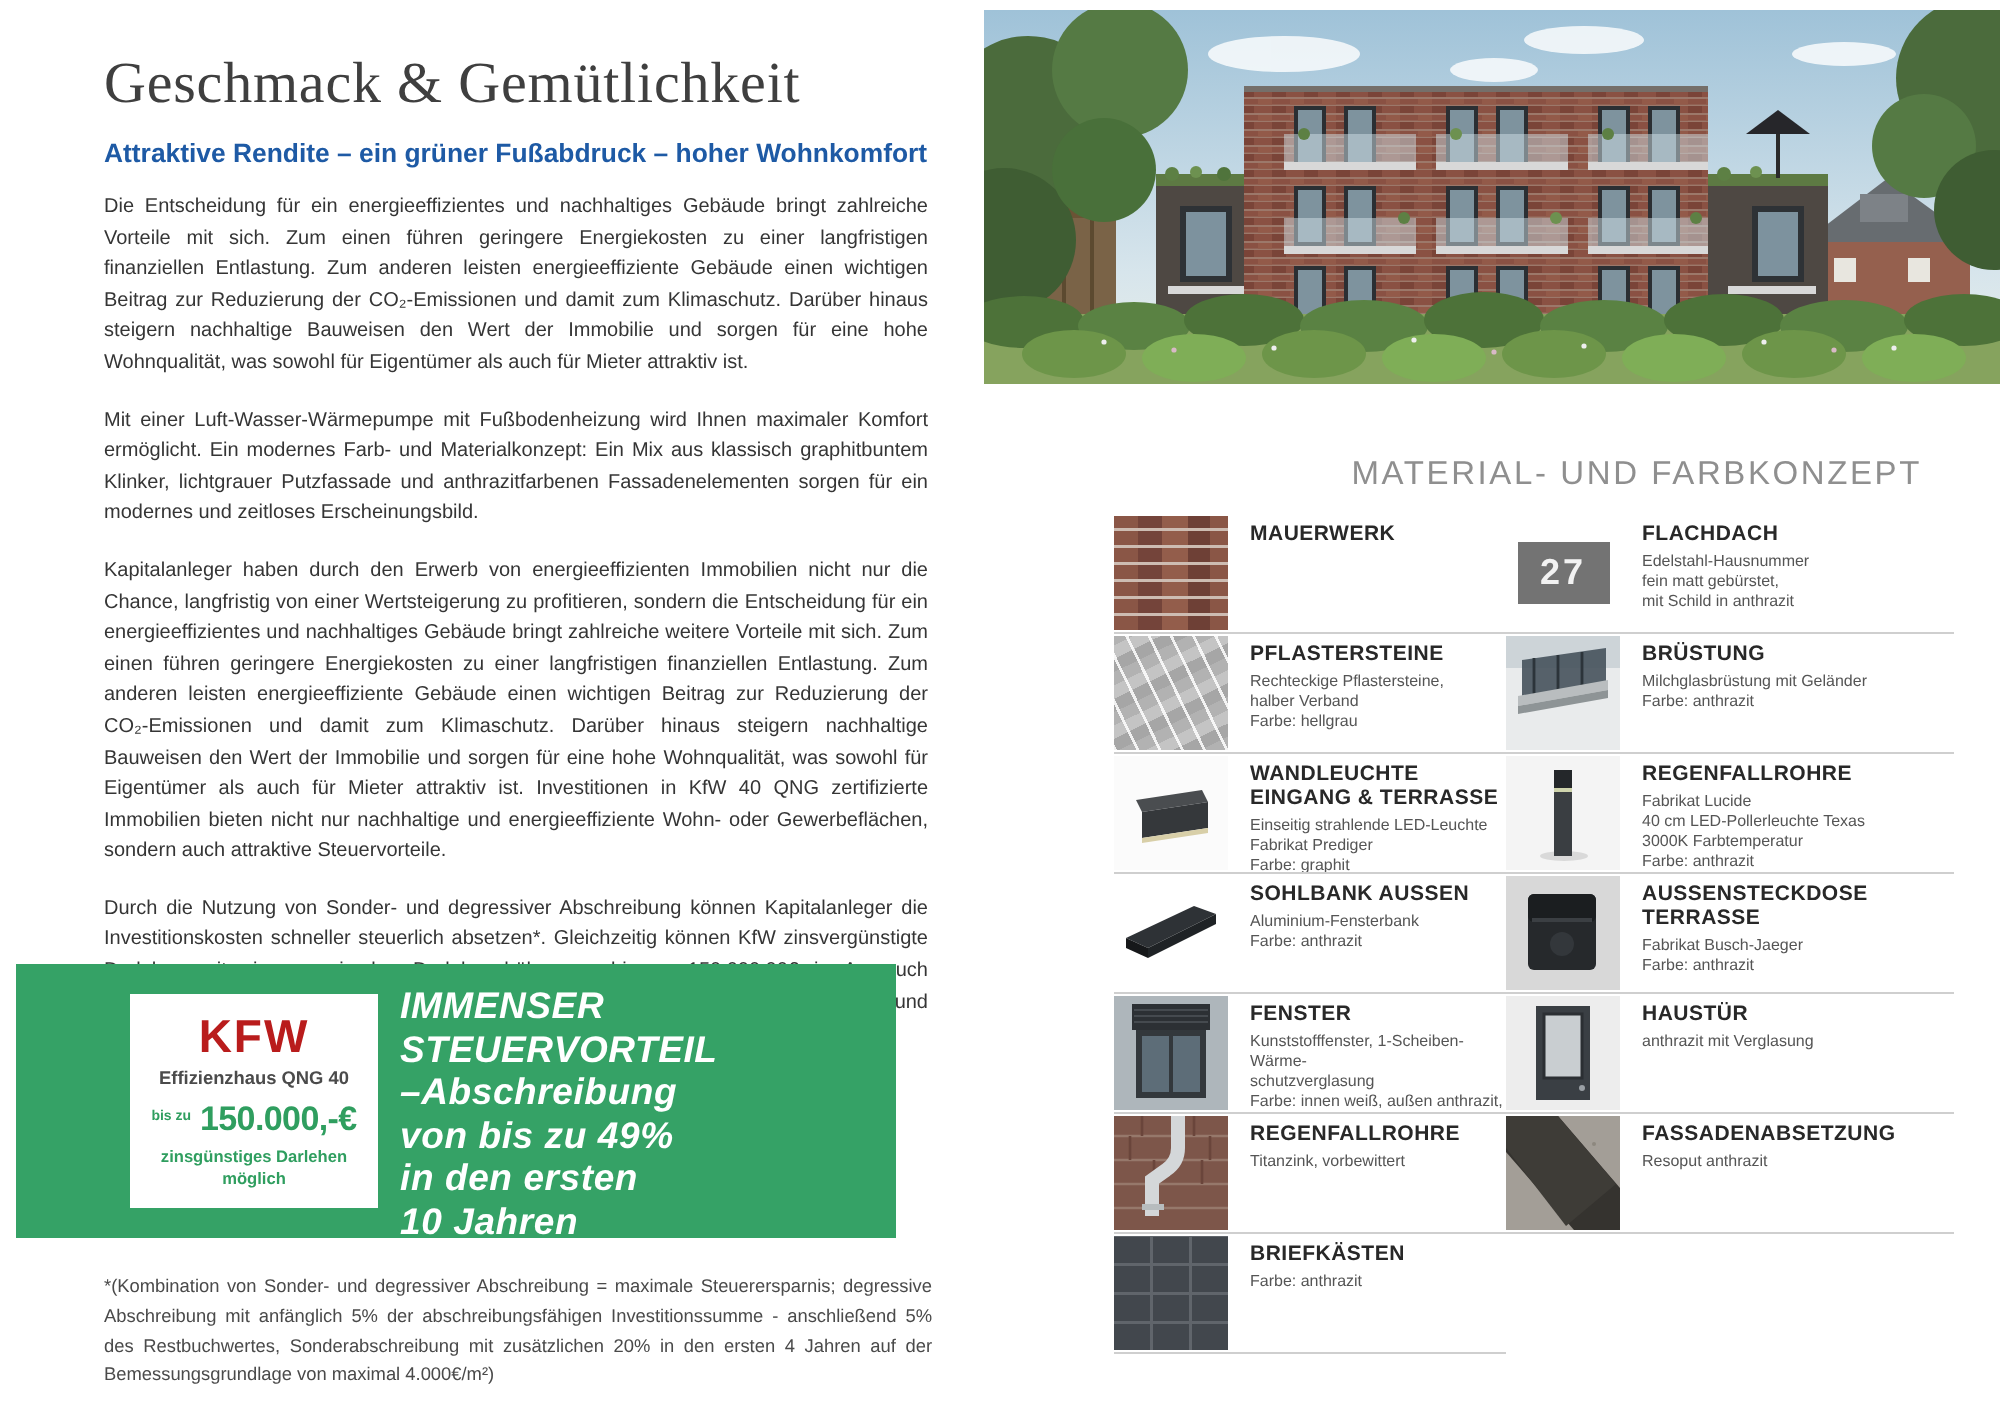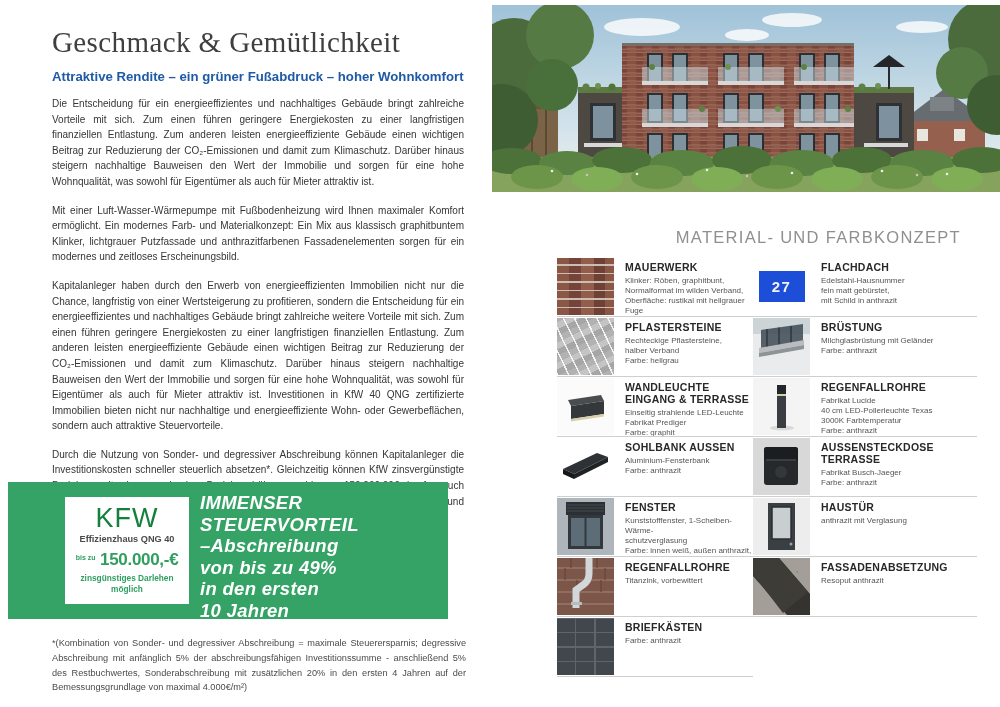--- a/index.html
+++ b/index.html
@@ -12,21 +12,21 @@
   .doc-title{font-family:"Liberation Serif",serif;font-weight:400;font-size:29px;
     color:#3f3f3f;margin:0 0 10px;letter-spacing:.4px;}
   .doc-subtitle{font-size:13.2px;font-weight:bold;color:#1e5aa5;margin:0 0 12px;}
   .body-par{font-size:10px;line-height:15.6px;text-align:justify;margin:0 0 13px;color:#353535;}
   .footnote{position:absolute;left:52px;top:636px;width:414px;font-size:9.2px;
     line-height:14.8px;color:#4a4a4a;text-align:justify;}
   
   .kfw-banner{position:absolute;left:8px;top:482px;width:440px;height:137px;background:#35a266;}
   .kfw-card{position:absolute;left:57px;top:15px;width:124px;height:107px;background:#fff;
     text-align:center;box-sizing:border-box;padding-top:7px;}
-  .kfw-logo{color:#15803d;font-weight:normal;font-size:27px;line-height:29px;letter-spacing:1px;}
+  .kfw-logo{color:#b91c1c;font-weight:bold;font-size:23px;line-height:29px;letter-spacing:1px;}
   .kfw-sub{font-size:9.2px;font-weight:bold;color:#4b4b4b;margin-top:1px;}
   .kfw-amount{margin-top:6px;color:#2f9e5f;font-weight:bold;white-space:nowrap;}
   .kfw-amount .prefix{font-size:7px;vertical-align:5px;}
   .kfw-amount .amount{font-size:17px;letter-spacing:-.3px;}
   .kfw-note{color:#2f9e5f;font-size:8.3px;font-weight:bold;line-height:10.5px;margin-top:3px;white-space:pre-line;}
   .kfw-headline{position:absolute;left:192px;top:10px;color:#fff;font-weight:bold;font-style:italic;
     font-size:18.5px;line-height:21.5px;white-space:pre-line;letter-spacing:.3px;}
   
   .photo{position:absolute;left:492px;top:5px;width:508px;height:187px;overflow:hidden;}
   .section-heading{position:absolute;left:557px;top:228px;width:418px;font-size:16.5px;
@@ -38,22 +38,22 @@
   .swatch{width:57px;height:57px;flex:0 0 57px;margin-top:1px;position:relative;overflow:hidden;}
   .mat-text{margin-left:11px;padding-top:5px;}
   .mat-title{font-size:10.5px;font-weight:bold;color:#282828;letter-spacing:.25px;margin:0;
     line-height:11.8px;white-space:pre-line;}
   .mat-desc{font-size:8px;color:#555;line-height:9.8px;margin:2.5px 0 0;white-space:pre-line;}
   
   .sw-brick{background-color:#7d4a3c;background-image:
     repeating-linear-gradient(0deg,transparent 0 7px,#cdbcb2 7px 8.5px),
     repeating-linear-gradient(90deg,#8a5646 0 12px,#74443a 12px 24px,#935d4b 24px 37px,#6e4036 37px 48px);}
   .sw-number{background:#fff;display:flex;align-items:center;justify-content:center;}
-  .sw-number .plaque{width:46px;height:31px;background:#1d4ed8;color:#f2f2f2;display:flex;
-    align-items:center;justify-content:center;font-size:15px;font-weight:bold;letter-spacing:1.5px;}
+  .sw-number .plaque{width:46px;height:31px;background:#737373;color:#f2f2f2;display:flex;
+    align-items:center;justify-content:center;font-size:18px;font-weight:bold;letter-spacing:1.5px;}
   .sw-pavers{background-color:#bdbdbd;background-image:
     repeating-linear-gradient(64deg,rgba(255,255,255,.85) 0 1.4px,transparent 1.4px 10px),
     repeating-linear-gradient(-26deg,#b2b2b2 0 6px,#a6a6a6 6px 12px,#c4c4c4 12px 18px);}
   .sw-mailbox{background-color:#42474d;background-image:
     repeating-linear-gradient(0deg,transparent 0 13px,#60656b 13px 14.5px),
     repeating-linear-gradient(90deg,transparent 0 18px,#60656b 18px 19.5px);}
   .swatch svg{display:block;width:57px;height:57px;}
 </style>
 </head>
 <body>
@@ -270,23 +270,20 @@
 </div>
 
 <div class="section-heading">MATERIAL- UND FARBKONZEPT</div>
 
 <div class="materials">
 
   <div class="mat-item">
     <div class="swatch sw-brick"></div>
     <div class="mat-text">
         <p class="mat-title">MAUERWERK</p>
-      <p class="mat-desc">Klinker: Röben, graphitbunt,
-Normalformat im wilden Verband,
-Oberfläche: rustikal mit hellgrauer Fuge</p>
       </div>
   </div>
 
   <div class="mat-item">
     <div class="swatch sw-number">
       <div class="plaque">27</div>
     </div>
     <div class="mat-text">
         <p class="mat-title">FLACHDACH</p>
       <p class="mat-desc">Edelstahl-Hausnummer

